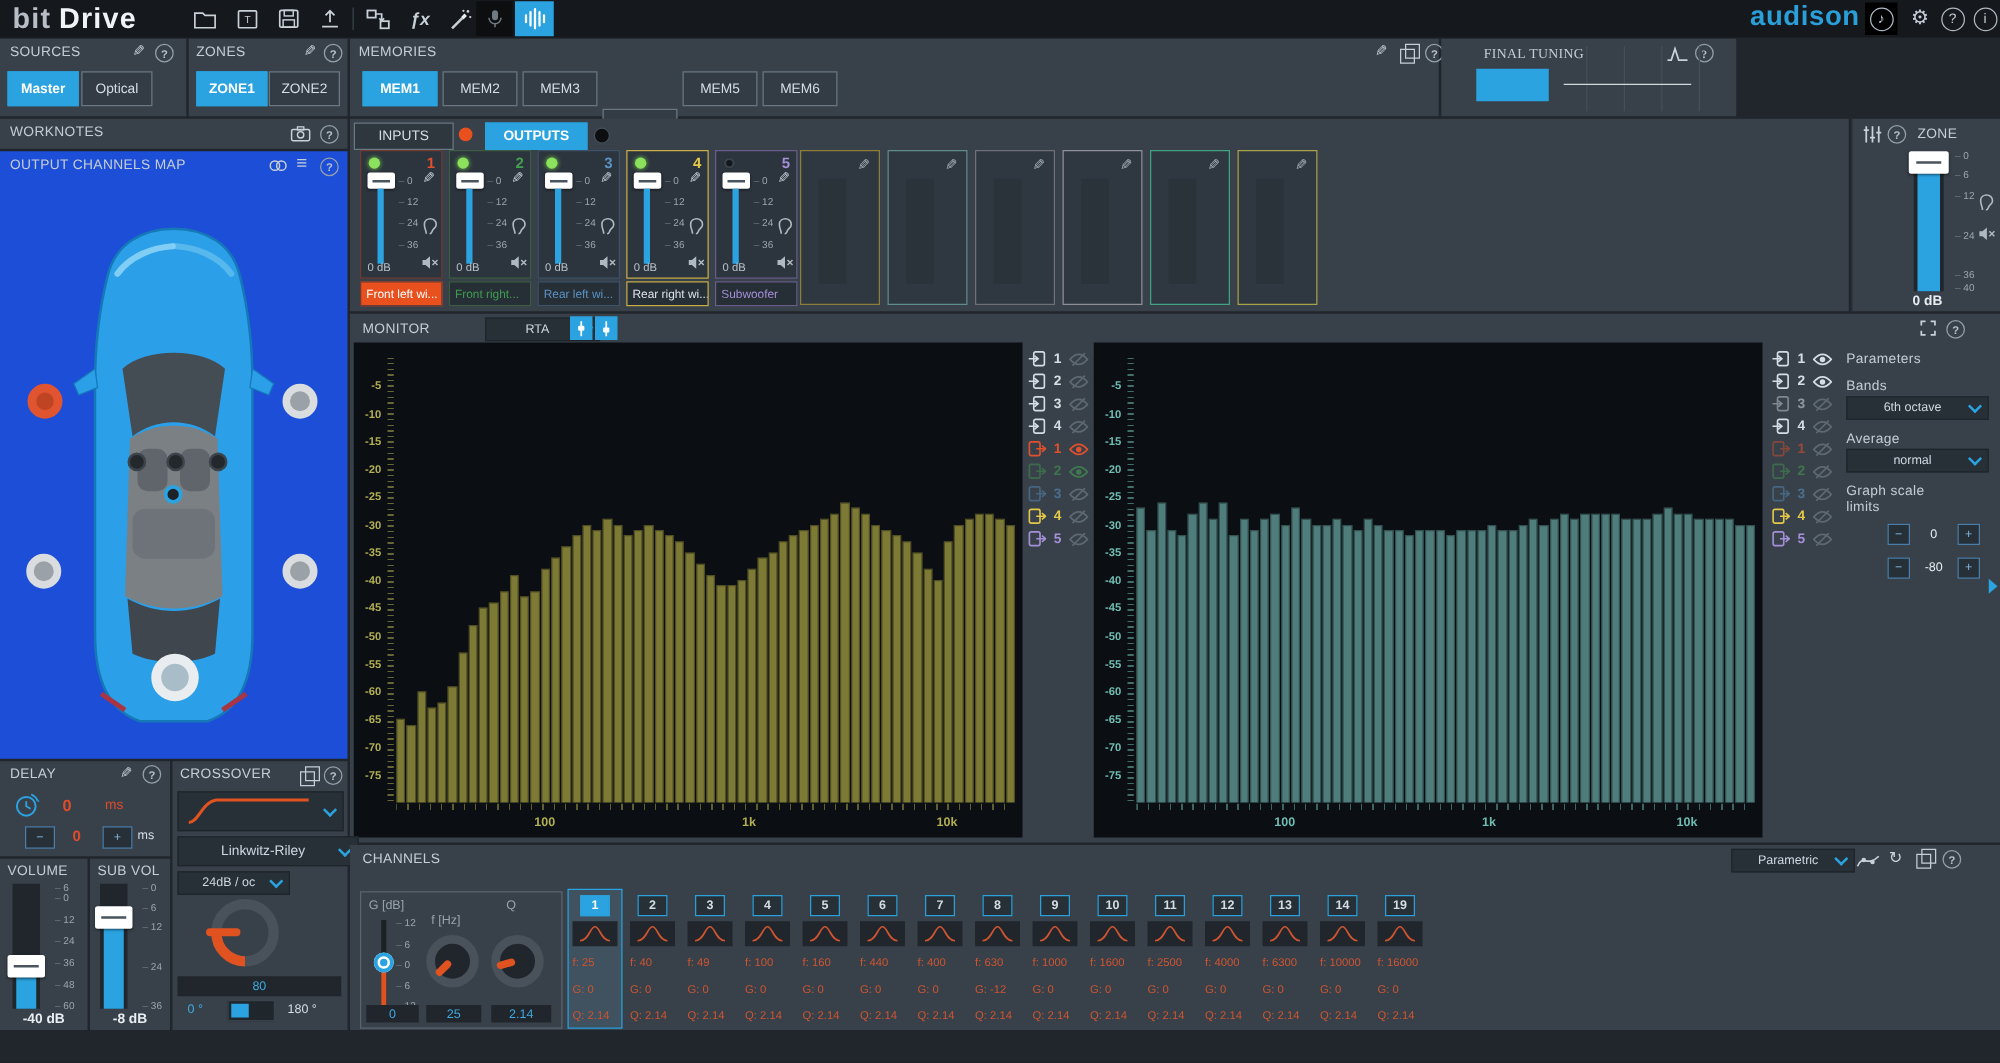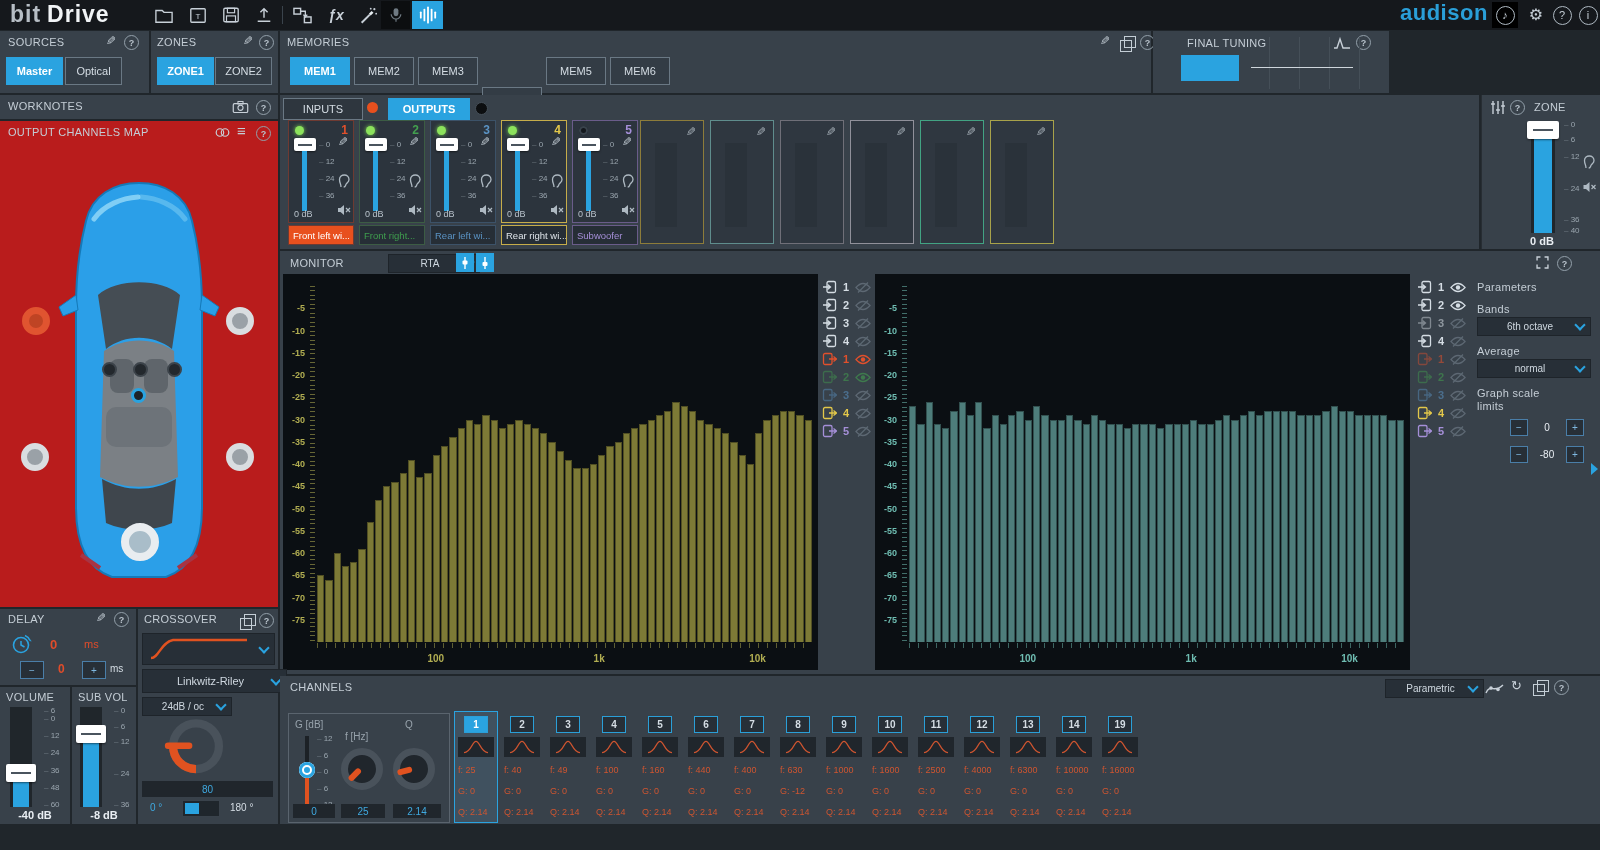--- a/index.html
+++ b/index.html
@@ -42,21 +42,21 @@
   .led{position:absolute;width:9px;height:9px;border-radius:50%;background:#8ce25c;box-shadow:0 0 4px #7ad84e;}
   .led.off{background:#14181d;box-shadow:inset 0 0 0 2px #39434c;}
   .redv{color:#e04c2a;}
   .bluev{color:#3fa9e0;}
   .step{display:flex;align-items:center;justify-content:center;background:#272f37;border:1px solid #4a7ea8;
         color:#7fb8e0;font-size:10px;}
   
   #p-sources{left:0;top:31px;width:149px;height:62px;}
   #p-zones{left:151px;top:31px;width:127px;height:62px;}
   #p-memories{left:280px;top:31px;width:871px;height:62px;}
-  #p-ftuning{left:1153px;top:31px;width:236px;height:62px;}
+  #p-ftuning{left:1153px;top:31px;width:236px;height:62px;font-family:Liberation Serif, serif;}
   #p-device{left:1391px;top:31px;width:209px;height:62px;background:#272e35;}
   #p-worknotes{left:0;top:95px;width:278px;height:24px;}
   #p-map{left:0;top:121px;width:278px;height:486px;}
   #p-channels{left:280px;top:95px;width:1199px;height:154px;}
   #p-zonefader{left:1481px;top:95px;width:119px;height:154px;}
   #p-monitor{left:280px;top:251px;width:1320px;height:423px;}
   #p-delay{left:0;top:609px;width:136px;height:76px;}
   #p-xover{left:138px;top:609px;width:140px;height:215px;}
   #p-volume{left:0;top:687px;width:70px;height:137px;}
   #p-subvol{left:72px;top:687px;width:64px;height:137px;}
@@ -236,21 +236,21 @@
   <div id="p-worknotes" class="panel">
     <div class="hdr abs" style="left:8px;top:5px;">WORKNOTES</div>
     <svg class="abs" style="left:232px;top:5px;" width="17" height="14" viewBox="0 0 20 16">
         <rect x="1.5" y="4" width="17" height="10.5" rx="1.5" fill="none" stroke="#c8d0d8" stroke-width="1.4"></rect>
         <rect x="7" y="1.5" width="6" height="3" fill="none" stroke="#c8d0d8" stroke-width="1.2"></rect>
         <circle cx="10" cy="9" r="3" fill="none" stroke="#c8d0d8" stroke-width="1.3"></circle>
       </svg>
     <span class="qicon abs" style="left:256px;top:5px;">?</span>
   </div>
 
-  <div id="p-map" class="panel" style="background:#b91c1c;">
+  <div id="p-map" class="panel" style="background:#1d4ed8;">
     <div class="hdr abs" style="left:8px;top:5px;">OUTPUT CHANNELS MAP</div>
     <svg class="abs" style="left:214px;top:5px;" width="17" height="13" viewBox="0 0 20 14">
         <circle cx="7" cy="7" r="4.4" fill="none" stroke="#c8d0d8" stroke-width="1.4"></circle>
         <circle cx="13" cy="7" r="4.4" fill="none" stroke="#c8d0d8" stroke-width="1.4"></circle>
       </svg>
     <span class="listic abs" style="left:237px;top:4px;">≡</span>
     <span class="qicon abs" style="left:256px;top:5px;">?</span>
 
     <svg class="abs" style="left:54px;top:56px;" width="170" height="412" viewBox="0 0 170 412">
       <path d="M85 6 C 60 6 38 18 32 44 C 26 68 22 96 22 130 L 22 330 C 22 368 34 392 58 400 L 112 400 C 136 392 148 368 148 330 L 148 130 C 148 96 144 68 138 44 C 132 18 110 6 85 6 Z" fill="#2b9fe8" stroke="#1579b8" stroke-width="2"></path>

